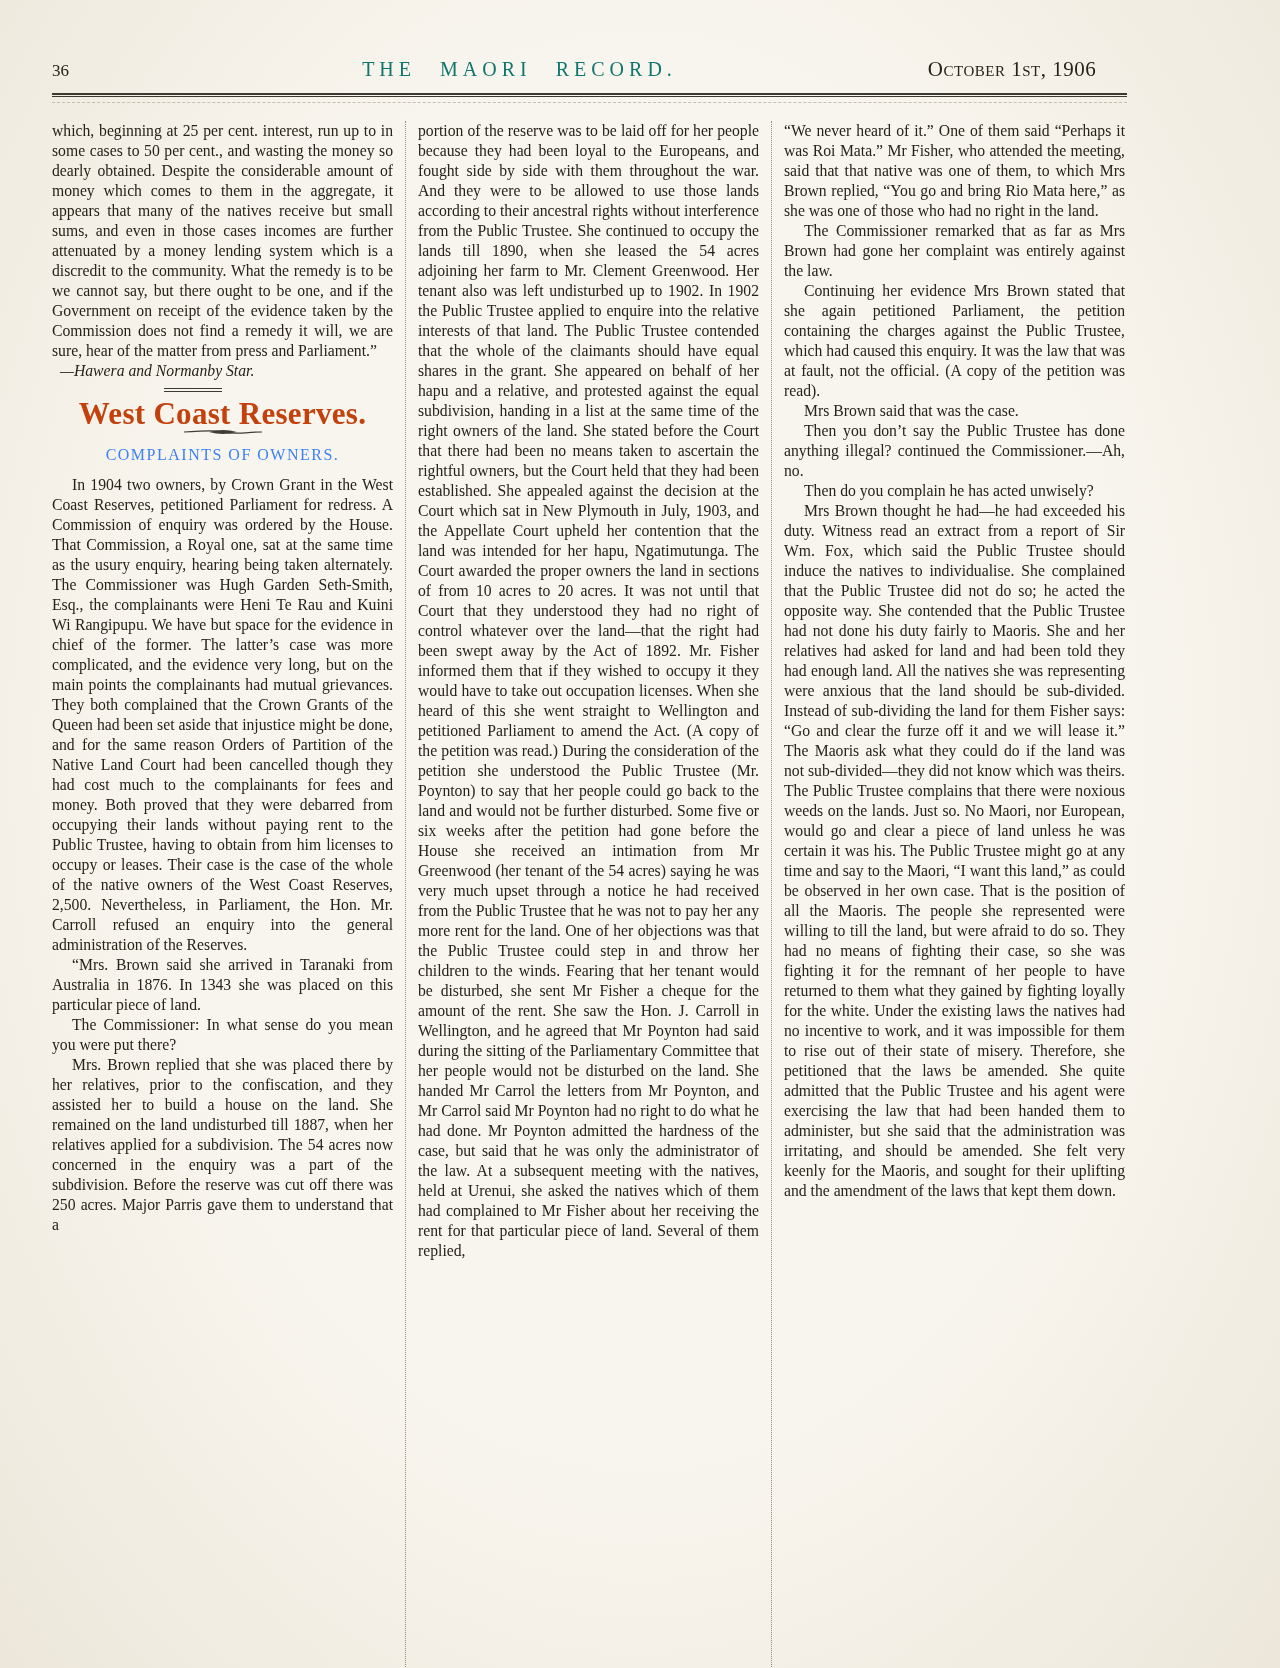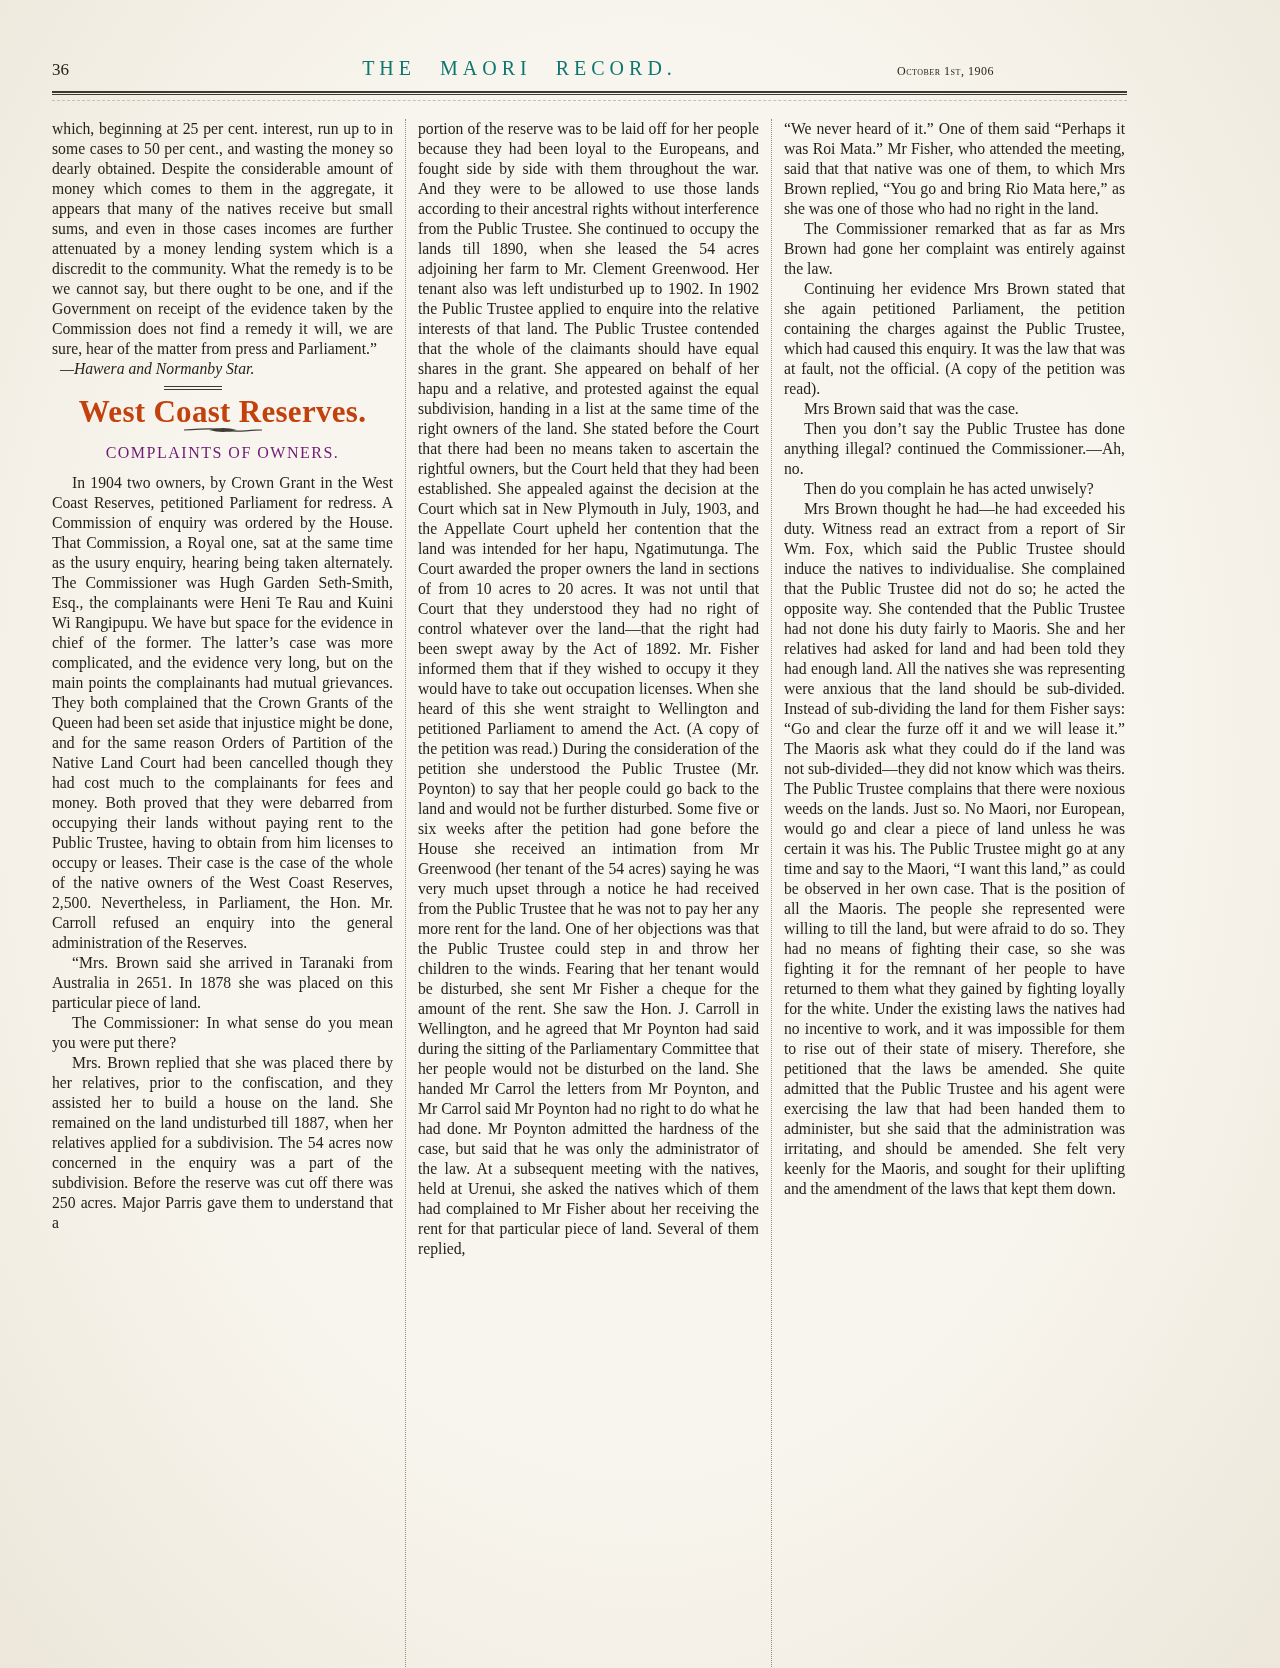--- a/index.html
+++ b/index.html
@@ -11,22 +11,22 @@
     color: #262319;
     overflow: hidden;
     position: relative;
   }
   .page { position: absolute; left: 52px; top: 7px; width: 1075px; }
 
   .masthead { display: flex; align-items: baseline; padding-top: 50px; }
   .pagenum { font-size: 17px; width: 90px; }
   .mast-title { flex: 1; text-align: center; font-size: 20px; font-weight: normal;
     letter-spacing: 5px; word-spacing: 14px; margin: 0; color: #0f766e; }
-  .mast-date { width: 230px; text-align: left; font-variant: small-caps;
-    font-size: 12px; letter-spacing: 0.5px; }
+  .mast-date { width: 230px; text-align: center; font-variant: small-caps;
+    font-size: 21px; letter-spacing: 0.5px; }
 
   .rule-double { margin-top: 11px; height: 4px;
     border-top: 2px solid #3c3931; border-bottom: 1px solid #3c3931; }
   .rule-dotted { margin-top: 5px; border-top: 1px dashed #c6c0ae; }
 
   .columns { display: flex; margin-top: 18px; height: 1548px; overflow: hidden; }
   .col { width: 341px; flex: 0 0 341px; font-size: 15.7px; line-height: 20px;
     text-align: justify; }
   .vrule { flex: 0 0 1px; border-left: 1px dotted #948e80; margin: 0 12px; }
 
@@ -34,21 +34,21 @@
   .noindent { text-indent: 0; }
   .attribution { font-style: italic; text-indent: 8px; }
 
   .end-rule { width: 58px; height: 4px; margin: 7px 0 4px 112px;
     border-top: 1px solid #3c3931; border-bottom: 1px solid #3c3931; }
 
   .article-title { font-size: 31px; font-weight: bold; text-align: center;
     margin: 12px 0 3px; letter-spacing: 0.3px; color: #c2410c; }
   .ornament { display: flex; justify-content: center; margin: 0 0 2px; }
   .article-subtitle { font-size: 16px; font-weight: normal; text-align: center;
-    letter-spacing: 1.5px; margin: 8px 0 10px; color: #701a75; }
+    letter-spacing: 1.5px; margin: 8px 0 10px; color: #3b82f6; }
 </style>
 </head>
 <body>
 
 <div class="page">
 
   <header class="masthead">
     <span class="pagenum">36</span>
     <h1 class="mast-title">THE MAORI RECORD.</h1>
     <span class="mast-date">October 1st, 1906</span>
@@ -67,21 +67,21 @@
       <h2 class="article-title">West Coast Reserves.</h2>
       <div class="ornament">
         <svg width="90" height="10" viewBox="0 0 90 10" aria-hidden="true">
           <path d="M6 5 C 24 5, 30 2, 45 5 C 60 8, 66 5, 84 5" fill="none" stroke="#3f3c36" stroke-width="1.2"></path>
           <path d="M31 5 Q45 1.2 59 5 Q45 8.8 31 5 Z" fill="#3f3c36"></path>
         </svg>
       </div>
       <h3 class="article-subtitle">COMPLAINTS OF OWNERS.</h3>
 
       <p>In 1904 two owners, by Crown Grant in the West Coast Reserves, petitioned Parliament for redress. A Commission of enquiry was ordered by the House. That Commission, a Royal one, sat at the same time as the usury enquiry, hearing being taken alternately. The Commissioner was Hugh Garden Seth-Smith, Esq., the complainants were Heni Te Rau and Kuini Wi Rangipupu. We have but space for the evidence in chief of the former. The latter’s case was more complicated, and the evidence very long, but on the main points the complainants had mutual grievances. They both complained that the Crown Grants of the Queen had been set aside that injustice might be done, and for the same reason Orders of Partition of the Native Land Court had been cancelled though they had cost much to the complainants for fees and money. Both proved that they were debarred from occupying their lands without paying rent to the Public Trustee, having to obtain from him licenses to occupy or leases. Their case is the case of the whole of the native owners of the West Coast Reserves, 2,500. Nevertheless, in Parliament, the Hon. Mr. Carroll refused an enquiry into the general administration of the Reserves.</p>
-      <p>“Mrs. Brown said she arrived in Taranaki from Australia in 2651. In 1878 she was placed on this particular piece of land.</p>
+      <p>“Mrs. Brown said she arrived in Taranaki from Australia in 1876. In 1343 she was placed on this particular piece of land.</p>
       <p>The Commissioner: In what sense do you mean you were put there?</p>
       <p>Mrs. Brown replied that she was placed there by her relatives, prior to the confiscation, and they assisted her to build a house on the land. She remained on the land undisturbed till 1887, when her relatives applied for a subdivision. The 54 acres now concerned in the enquiry was a part of the subdivision. Before the reserve was cut off there was 250 acres. Major Parris gave them to understand that a</p>
     </section>
 
     <div class="vrule"></div>
 
     <section class="col">
       <p class="noindent">portion of the reserve was to be laid off for her people because they had been loyal to the Europeans, and fought side by side with them throughout the war. And they were to be allowed to use those lands according to their ancestral rights without interference from the Public Trustee. She continued to occupy the lands till 1890, when she leased the 54 acres adjoining her farm to Mr. Clement Greenwood. Her tenant also was left undisturbed up to 1902. In 1902 the Public Trustee applied to enquire into the relative interests of that land. The Public Trustee contended that the whole of the claimants should have equal shares in the grant. She appeared on behalf of her hapu and a relative, and protested against the equal subdivision, handing in a list at the same time of the right owners of the land. She stated before the Court that there had been no means taken to ascertain the rightful owners, but the Court held that they had been established. She appealed against the decision at the Court which sat in New Plymouth in July, 1903, and the Appellate Court upheld her contention that the land was intended for her hapu, Ngatimutunga. The Court awarded the proper owners the land in sections of from 10 acres to 20 acres. It was not until that Court that they understood they had no right of control whatever over the land—that the right had been swept away by the Act of 1892. Mr. Fisher informed them that if they wished to occupy it they would have to take out occupation licenses. When she heard of this she went straight to Wellington and petitioned Parliament to amend the Act. (A copy of the petition was read.) During the consideration of the petition she understood the Public Trustee (Mr. Poynton) to say that her people could go back to the land and would not be further disturbed. Some five or six weeks after the petition had gone before the House she received an intimation from Mr Greenwood (her tenant of the 54 acres) saying he was very much upset through a notice he had received from the Public Trustee that he was not to pay her any more rent for the land. One of her objections was that the Public Trustee could step in and throw her children to the winds. Fearing that her tenant would be disturbed, she sent Mr Fisher a cheque for the amount of the rent. She saw the Hon. J. Carroll in Wellington, and he agreed that Mr Poynton had said during the sitting of the Parliamentary Committee that her people would not be disturbed on the land. She handed Mr Carrol the letters from Mr Poynton, and Mr Carrol said Mr Poynton had no right to do what he had done. Mr Poynton admitted the hardness of the case, but said that he was only the administrator of the law. At a subsequent meeting with the natives, held at Urenui, she asked the natives which of them had complained to Mr Fisher about her receiving the rent for that particular piece of land. Several of them replied,</p>
     </section>
 

